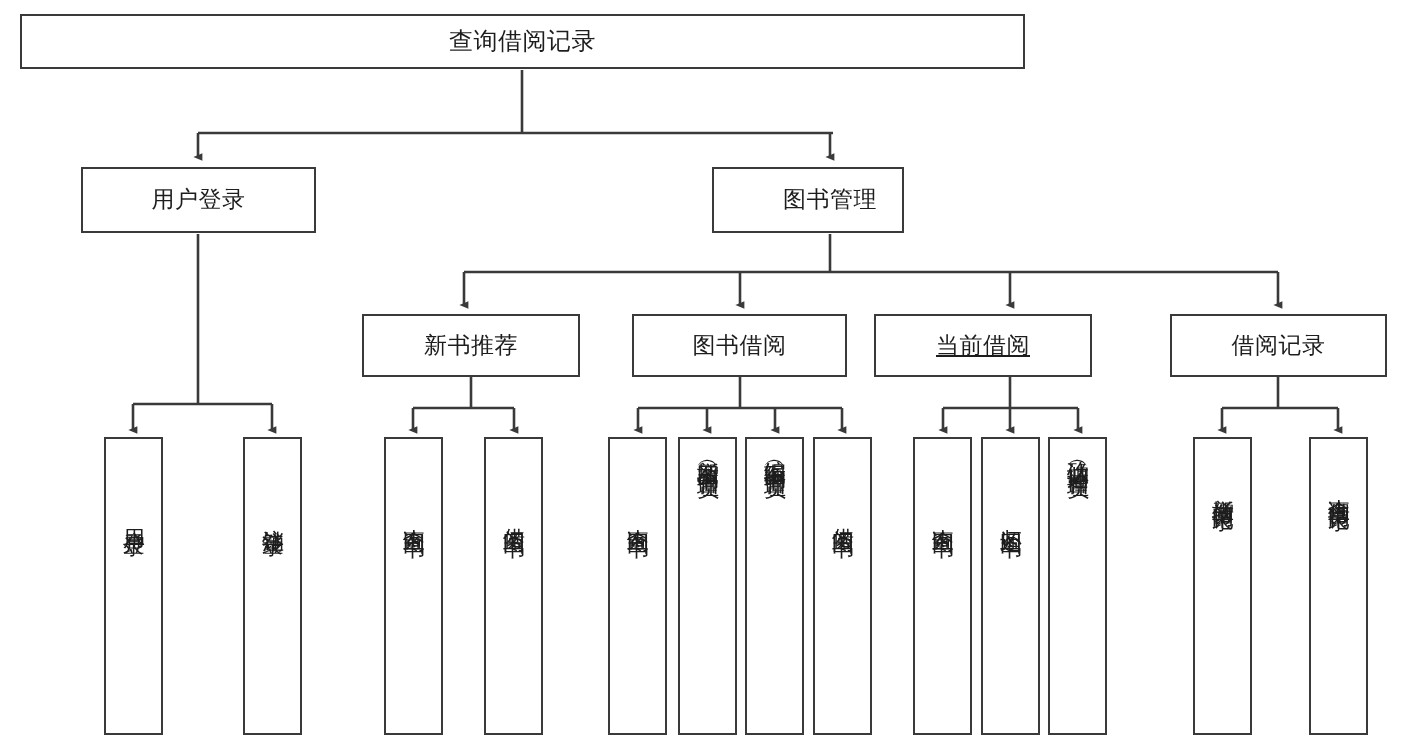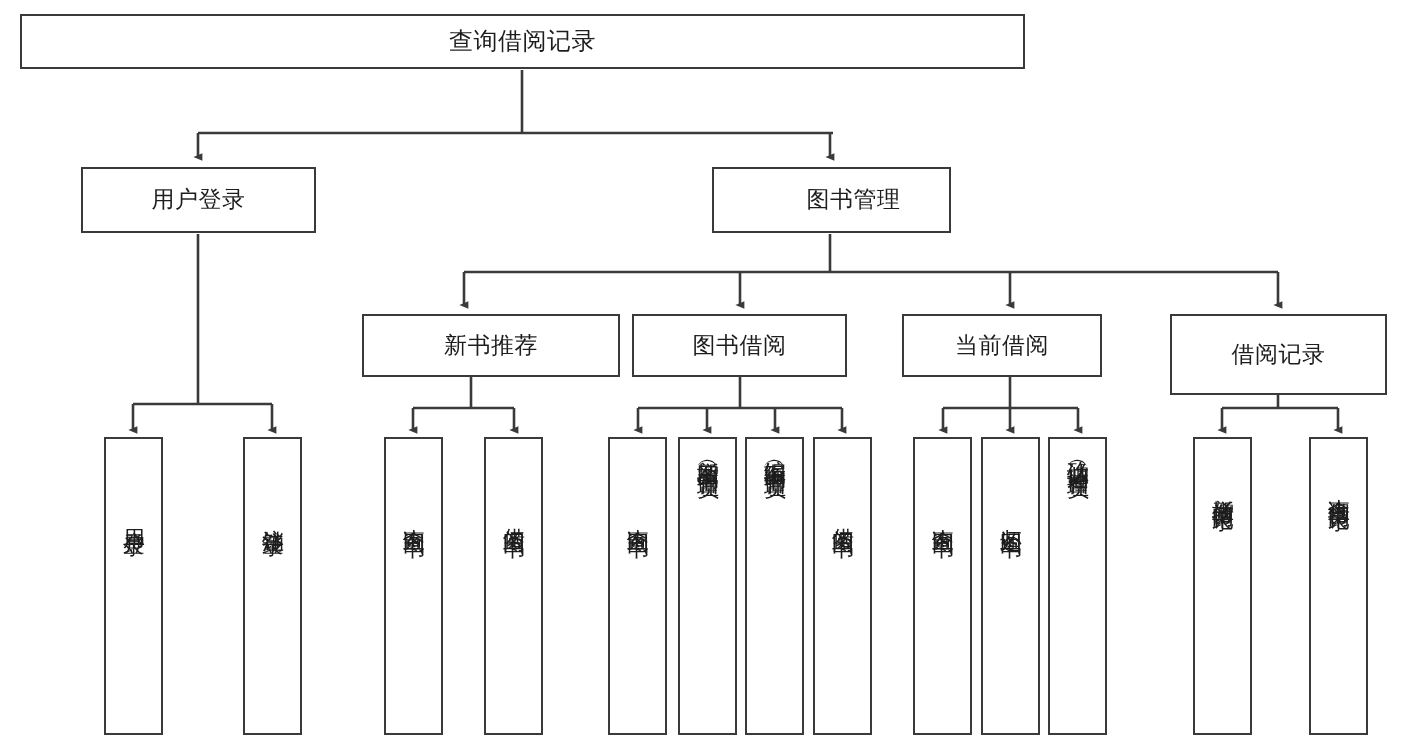--- a/index.html
+++ b/index.html
@@ -120,34 +120,34 @@
     </g>
   </svg>
 
   <div class="node h root" style="left:20px;top:14px;width:1005px;height:55px;">
     <span class="label">查询借阅记录</span>
   </div>
 
   <div class="node h" style="left:81px;top:167px;width:235px;height:66px;">
     <span class="label">用户登录</span>
   </div>
-  <div class="node h" style="left:712px;top:167px;width:239px;height:66px;padding-left:44px;">
+  <div class="node h" style="left:712px;top:167px;width:192px;height:66px;padding-left:44px;">
     <span class="label">图书管理</span>
   </div>
 
-  <div class="node h" style="left:362px;top:314px;width:258px;height:63px;">
+  <div class="node h" style="left:362px;top:314px;width:218px;height:63px;">
     <span class="label">新书推荐</span>
   </div>
   <div class="node h" style="left:632px;top:314px;width:215px;height:63px;">
     <span class="label">图书借阅</span>
   </div>
-  <div class="node h" style="left:902px;top:314px;width:200px;height:63px;">
+  <div class="node h" style="left:874px;top:314px;width:218px;height:63px;text-decoration:underline;">
     <span class="label">当前借阅</span>
   </div>
-  <div class="node h" style="left:1170px;top:314px;width:217px;height:81px;">
+  <div class="node h" style="left:1170px;top:314px;width:217px;height:63px;">
     <span class="label">借阅记录</span>
   </div>
 
   <div class="node v" style="left:104px;top:437px;width:59px;height:298px;padding-top:72px;">
     <span class="label">用户登录</span>
   </div>
   <div class="node v" style="left:243px;top:437px;width:59px;height:298px;padding-top:72px;">
     <span class="label">注销登录</span>
   </div>
 

